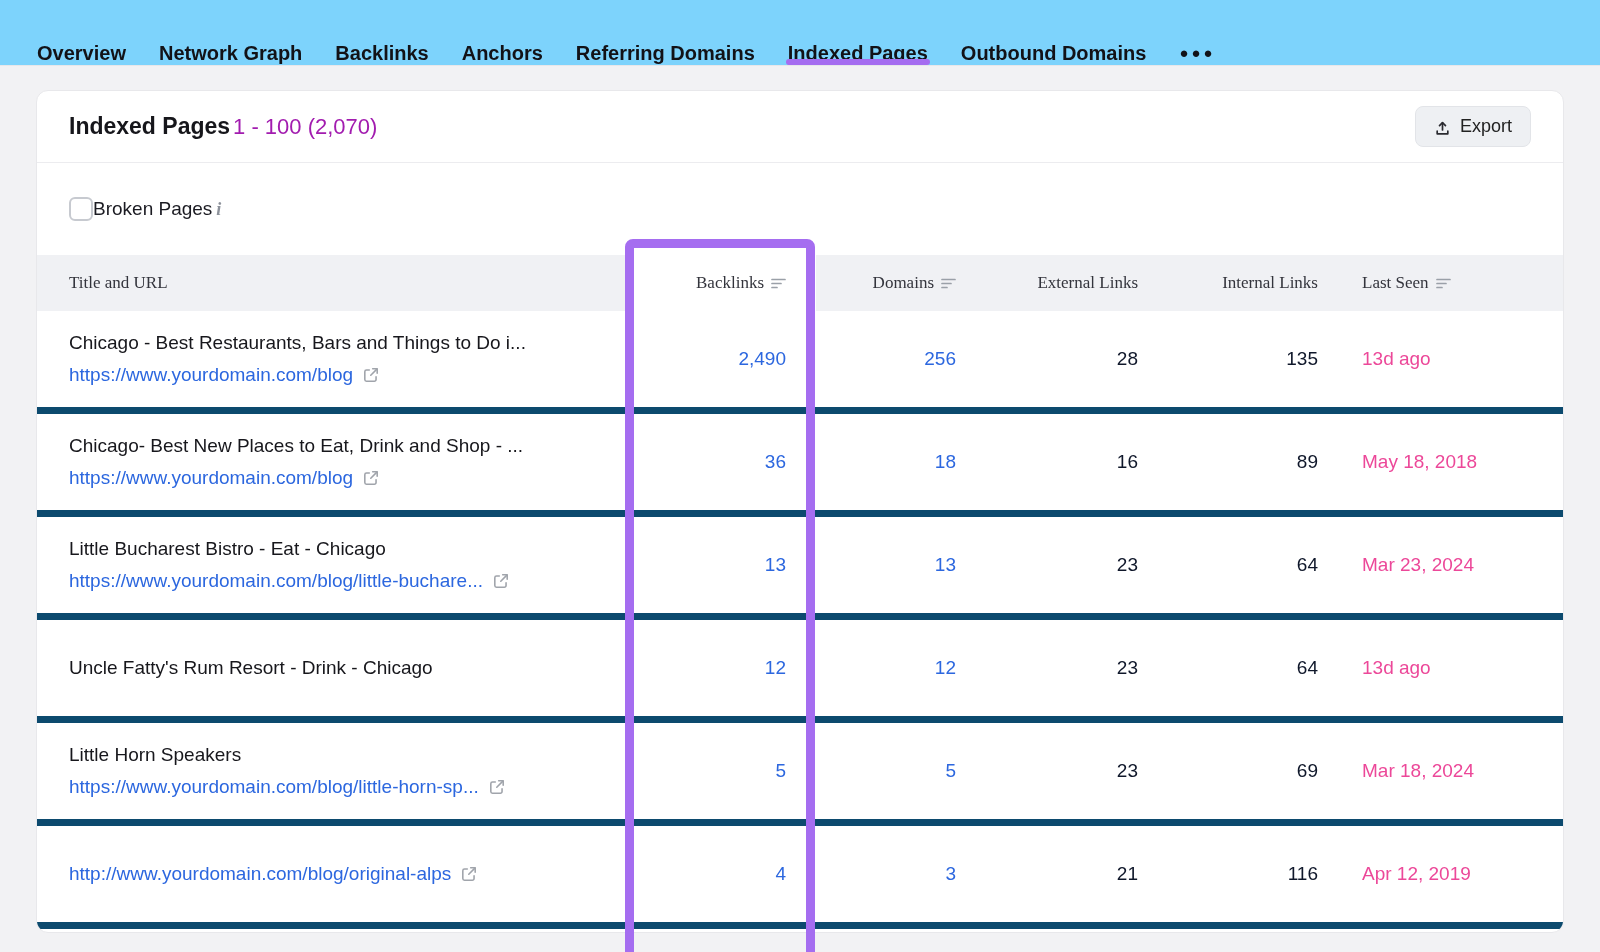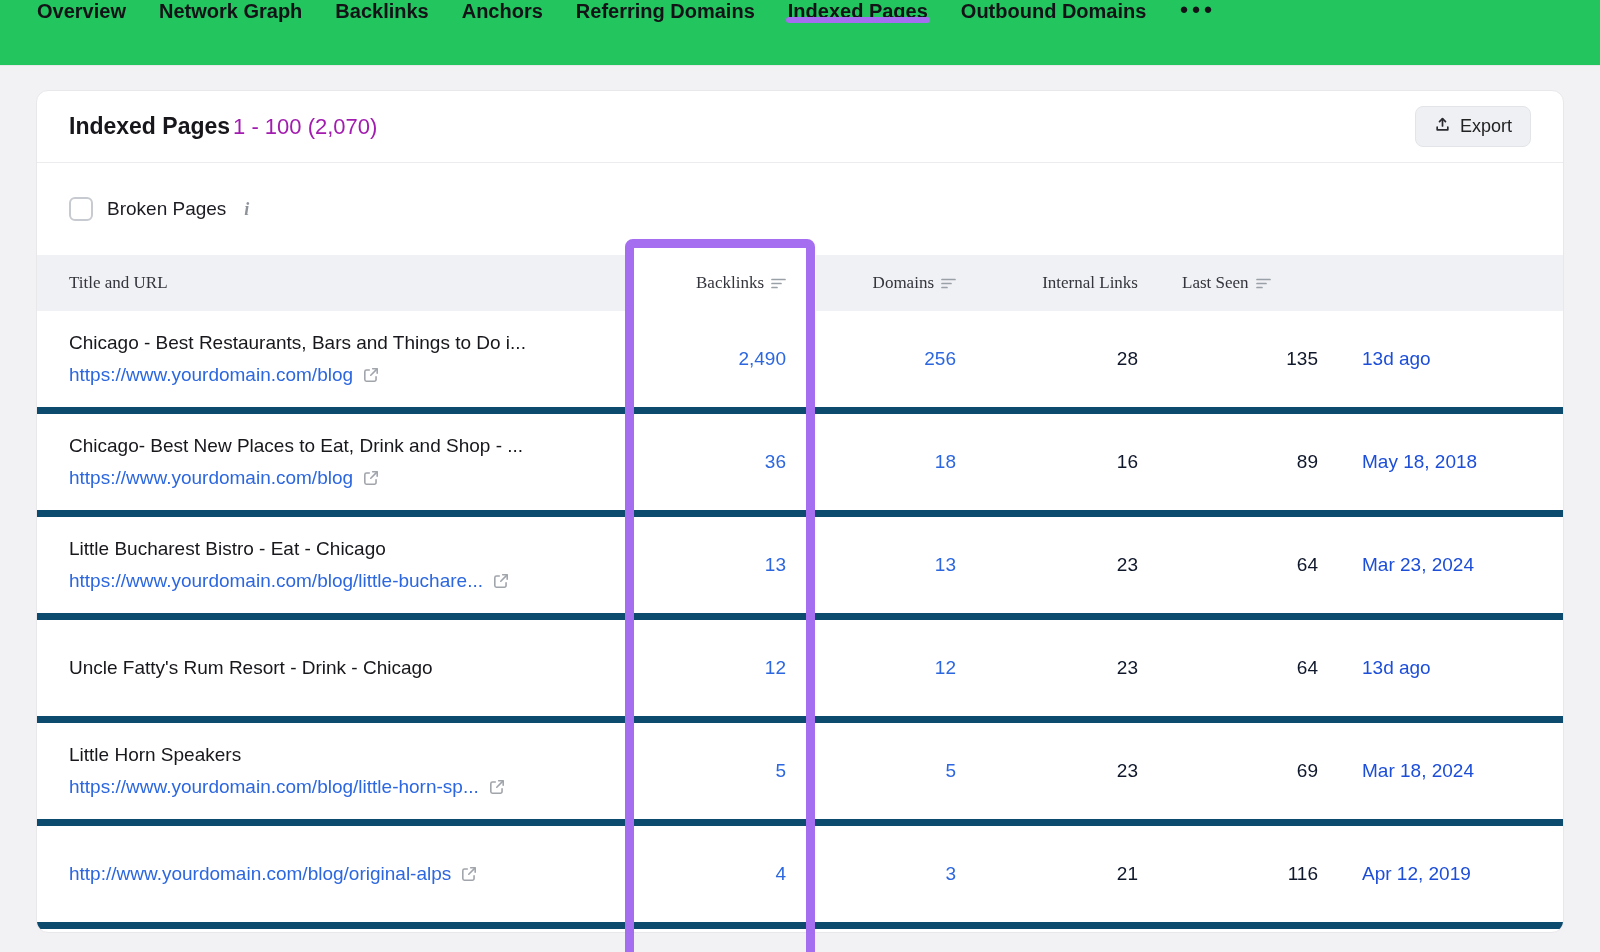--- a/index.html
+++ b/index.html
@@ -7,22 +7,22 @@
   body {
     font-family:"Liberation Sans", sans-serif;
     background:#f2f2f4;
     position:relative;
     color:#17171c;
   }
 
   
   .topnav {
     position:absolute; top:0; left:0; width:1600px; height:66px;
-    background:#22c55e; border-bottom:1px solid #e7e7ea;
-    display:flex; align-items:flex-start; padding-left:37px; gap:33px;
+    background:#7dd3fc; border-bottom:1px solid #e7e7ea;
+    display:flex; align-items:flex-end; padding-left:37px; gap:33px;
   }
   .tab {
     display:flex; align-items:center; position:relative;
     font-size:20px; font-weight:700; color:#121217; cursor:pointer; white-space:nowrap;
   }
   .tab.active::after {
     content:""; position:absolute; left:-2px; right:-2px; bottom:0; height:6px;
     background:#a56df0; border-radius:3px;
   }
   .tab.dots { font-size:15px; letter-spacing:3px; padding-bottom:4px; }
@@ -33,27 +33,27 @@
     background:#ffffff; border:1px solid #e8e8eb; border-radius:12px;
     overflow:hidden;
   }
   .card-head {
     height:72px; display:flex; align-items:center; padding:0 32px;
     border-bottom:1px solid #ececef;
   }
   .panel-title { font-size:23px; font-weight:700; color:#16161b; }
   .panel-range { margin-left:3px; font-size:22px; color:#a21caf; }
   .export-btn {
-    margin-left:auto; display:flex; align-items:flex-start; gap:9px;
+    margin-left:auto; display:flex; align-items:flex-end; gap:9px;
     background:#eef0f3; border:1px solid #e2e4e8; border-radius:8px;
     padding:9px 18px; font-size:18px; color:#222; font-family:inherit; cursor:pointer;
   }
 
   
-  .filters { height:92px; display:flex; align-items:center; padding:0 32px; gap:14px; }
+  .filters { height:92px; display:flex; align-items:center; padding:0 32px; }
   .checkbox {
     width:24px; height:24px; border:2px solid #c7cad0; border-radius:6px;
     background:#fff; display:inline-block; cursor:pointer;
   }
   .cb-label { font-size:19px; color:#1b1b22; }
   .info-glyph {
     font-family:"Liberation Serif", serif; font-style:italic; font-weight:700;
     font-size:18px; color:#8d929b; margin-left:4px; cursor:pointer;
   }
 
@@ -75,21 +75,21 @@
   .thead .c-backlinks { background:#ffffff; }
 
   .row { height:103px; display:flex; border-bottom:7px solid #0c4a6e; font-size:19px; }
   .row .c-title {
     flex-direction:column; align-items:flex-start; justify-content:center; gap:10px;
   }
   .row-title { color:#17171c; white-space:nowrap; }
   .url-line { display:flex; align-items:center; gap:9px; }
   a.url, a.num-link { color:#2c67df; text-decoration:none; cursor:pointer; }
   .plain-num { color:#0f172a; }
-  .last-seen { color:#1d4ed8; }
+  .last-seen { color:#ec4899; }
 
   .sort-icon, .ext-icon { flex:0 0 auto; }
 
   
   .highlight {
     position:absolute; left:625px; top:239px; width:190px; height:745px;
     border:9px solid #a56df0; border-radius:8px;
     pointer-events:none; z-index:10;
   }
 </style>
@@ -141,20 +141,23 @@
         </svg>
     </div>
     <div class="th c-domains">
       <span>Domains</span>
       <svg class="sort-icon" width="15" height="11" viewBox="0 0 15 11" stroke="#9aa0a8" stroke-width="1.7" stroke-linecap="round">
           <path d="M1 1.5h13"></path>
           <path d="M1 5.5h9"></path>
           <path d="M1 9.5h5"></path>
         </svg>
     </div>
+    <div class="th c-ext">
+      <span>External Links</span>
+    </div>
     <div class="th c-int">
       <span>Internal Links</span>
     </div>
     <div class="th c-last">
       <span>Last Seen</span>
       <svg class="sort-icon" width="15" height="11" viewBox="0 0 15 11" stroke="#9aa0a8" stroke-width="1.7" stroke-linecap="round">
           <path d="M1 1.5h13"></path>
           <path d="M1 5.5h9"></path>
           <path d="M1 9.5h5"></path>
         </svg>

